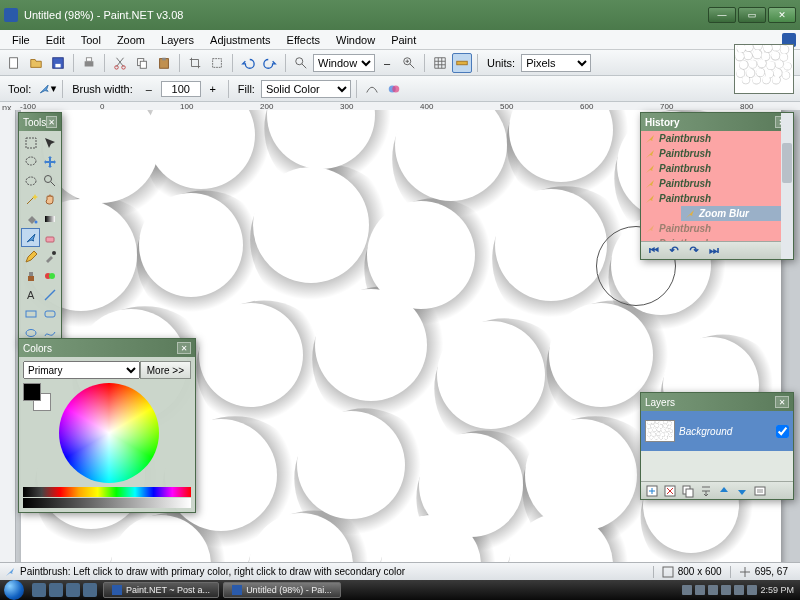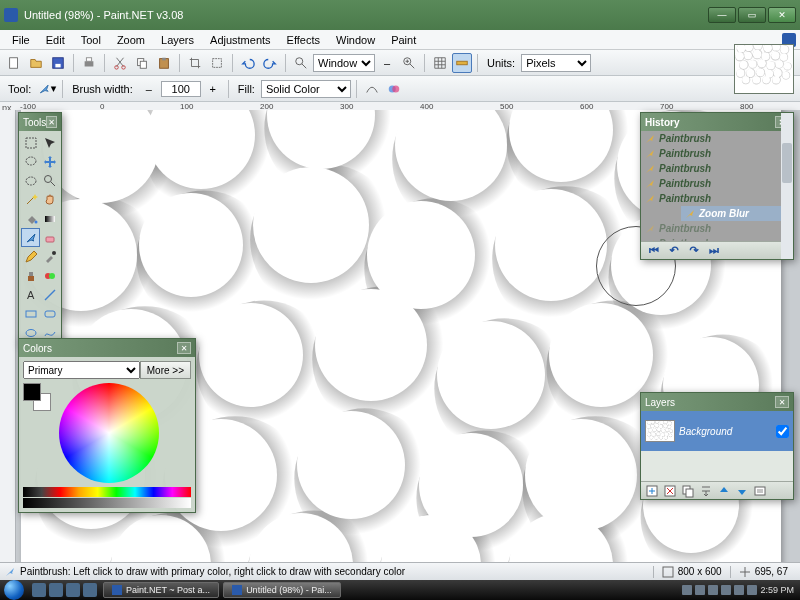--- a/index.html
+++ b/index.html
@@ -45,21 +45,21 @@
 .panel-title .pt { flex: 1; }
 .panel-title .px { width: 14px; height: 12px; background: rgba(255,255,255,0.2); border: 1px solid rgba(255,255,255,0.4); display: flex; align-items: center; justify-content: center; cursor: pointer; font-size: 8px; }
 
 .tools-panel { left: 18px; top: 112px; width: 44px; }
 .tools-grid { display: grid; grid-template-columns: 1fr 1fr; gap: 0; padding: 2px; }
 .toolc { width: 19px; height: 19px; display: flex; align-items: center; justify-content: center; cursor: pointer; border: 1px solid transparent; }
 .toolc.sel { background: #c0d8f0; border-color: #4a7aba; }
 .toolc svg { width: 14px; height: 14px; }
 
 .history-panel { right: 6px; top: 112px; width: 154px; font-weight: bold; }
-.history-list { height: 110px; overflow-y: auto; background: #a3a3a3; font-size: 10px; }
+.history-list { height: 110px; overflow-y: auto; background: #fca5a5; font-size: 10px; }
 .hist-item { height: 15px; display: flex; align-items: center; padding: 0 4px; gap: 4px; font-style: italic; color: #3a5a3a; }
 .hist-item.cur { background: #9ab0c8; color: #fff; margin-left: 40px; }
 .hist-item.future { opacity: 0.5; }
 .hist-item .hi { width: 10px; height: 10px; }
 .hist-ctrl { height: 18px; display: flex; align-items: center; gap: 6px; padding: 0 6px; background: linear-gradient(#e0e6e0,#c8d0c8); border-top: 1px solid #a0a8a0; }
 .hist-ctrl .hc { width: 14px; height: 14px; cursor: pointer; display: flex; align-items: center; justify-content: center; color: #2050a0; }
 
 .colors-panel { left: 18px; top: 338px; width: 178px; }
 .colors-body { padding: 4px; }
 .colors-row { display: flex; align-items: flex-end; margin-bottom: 4px; }

